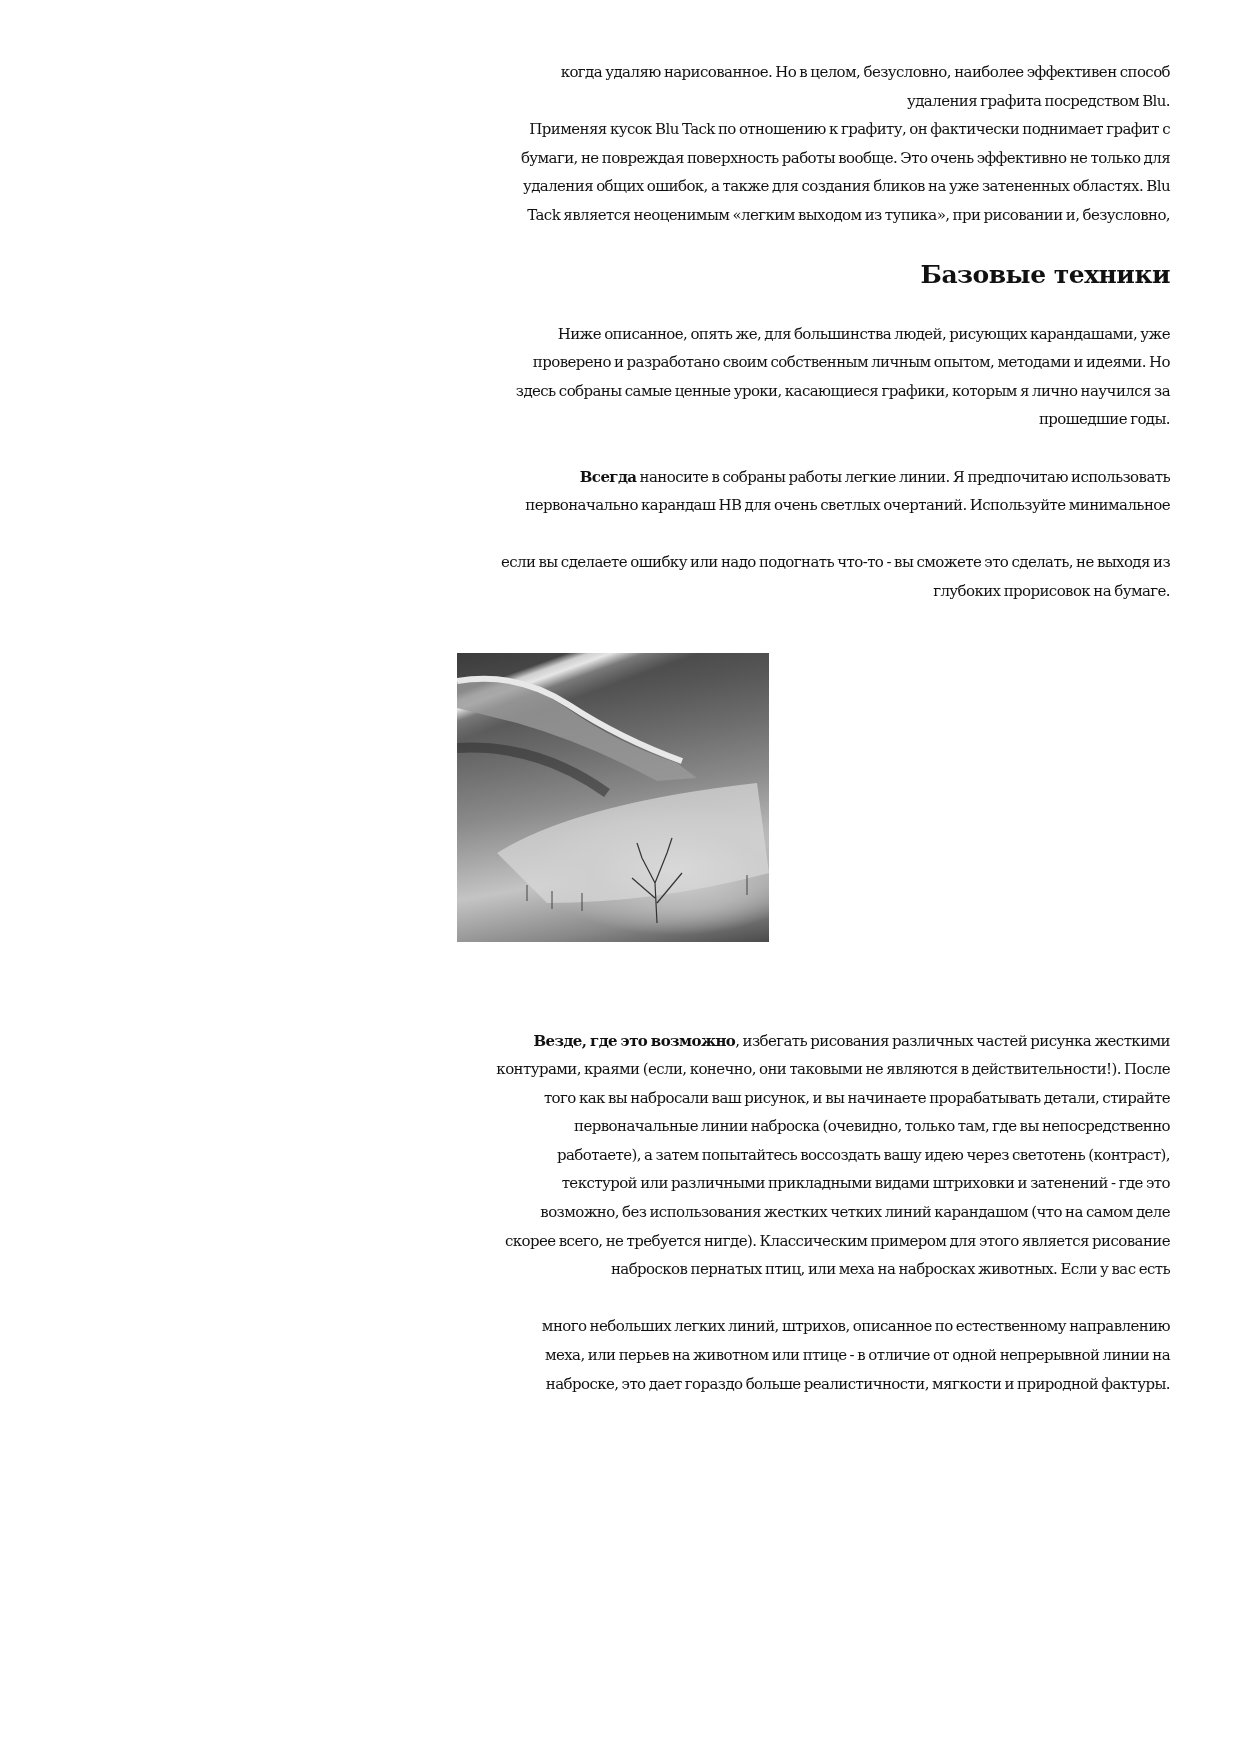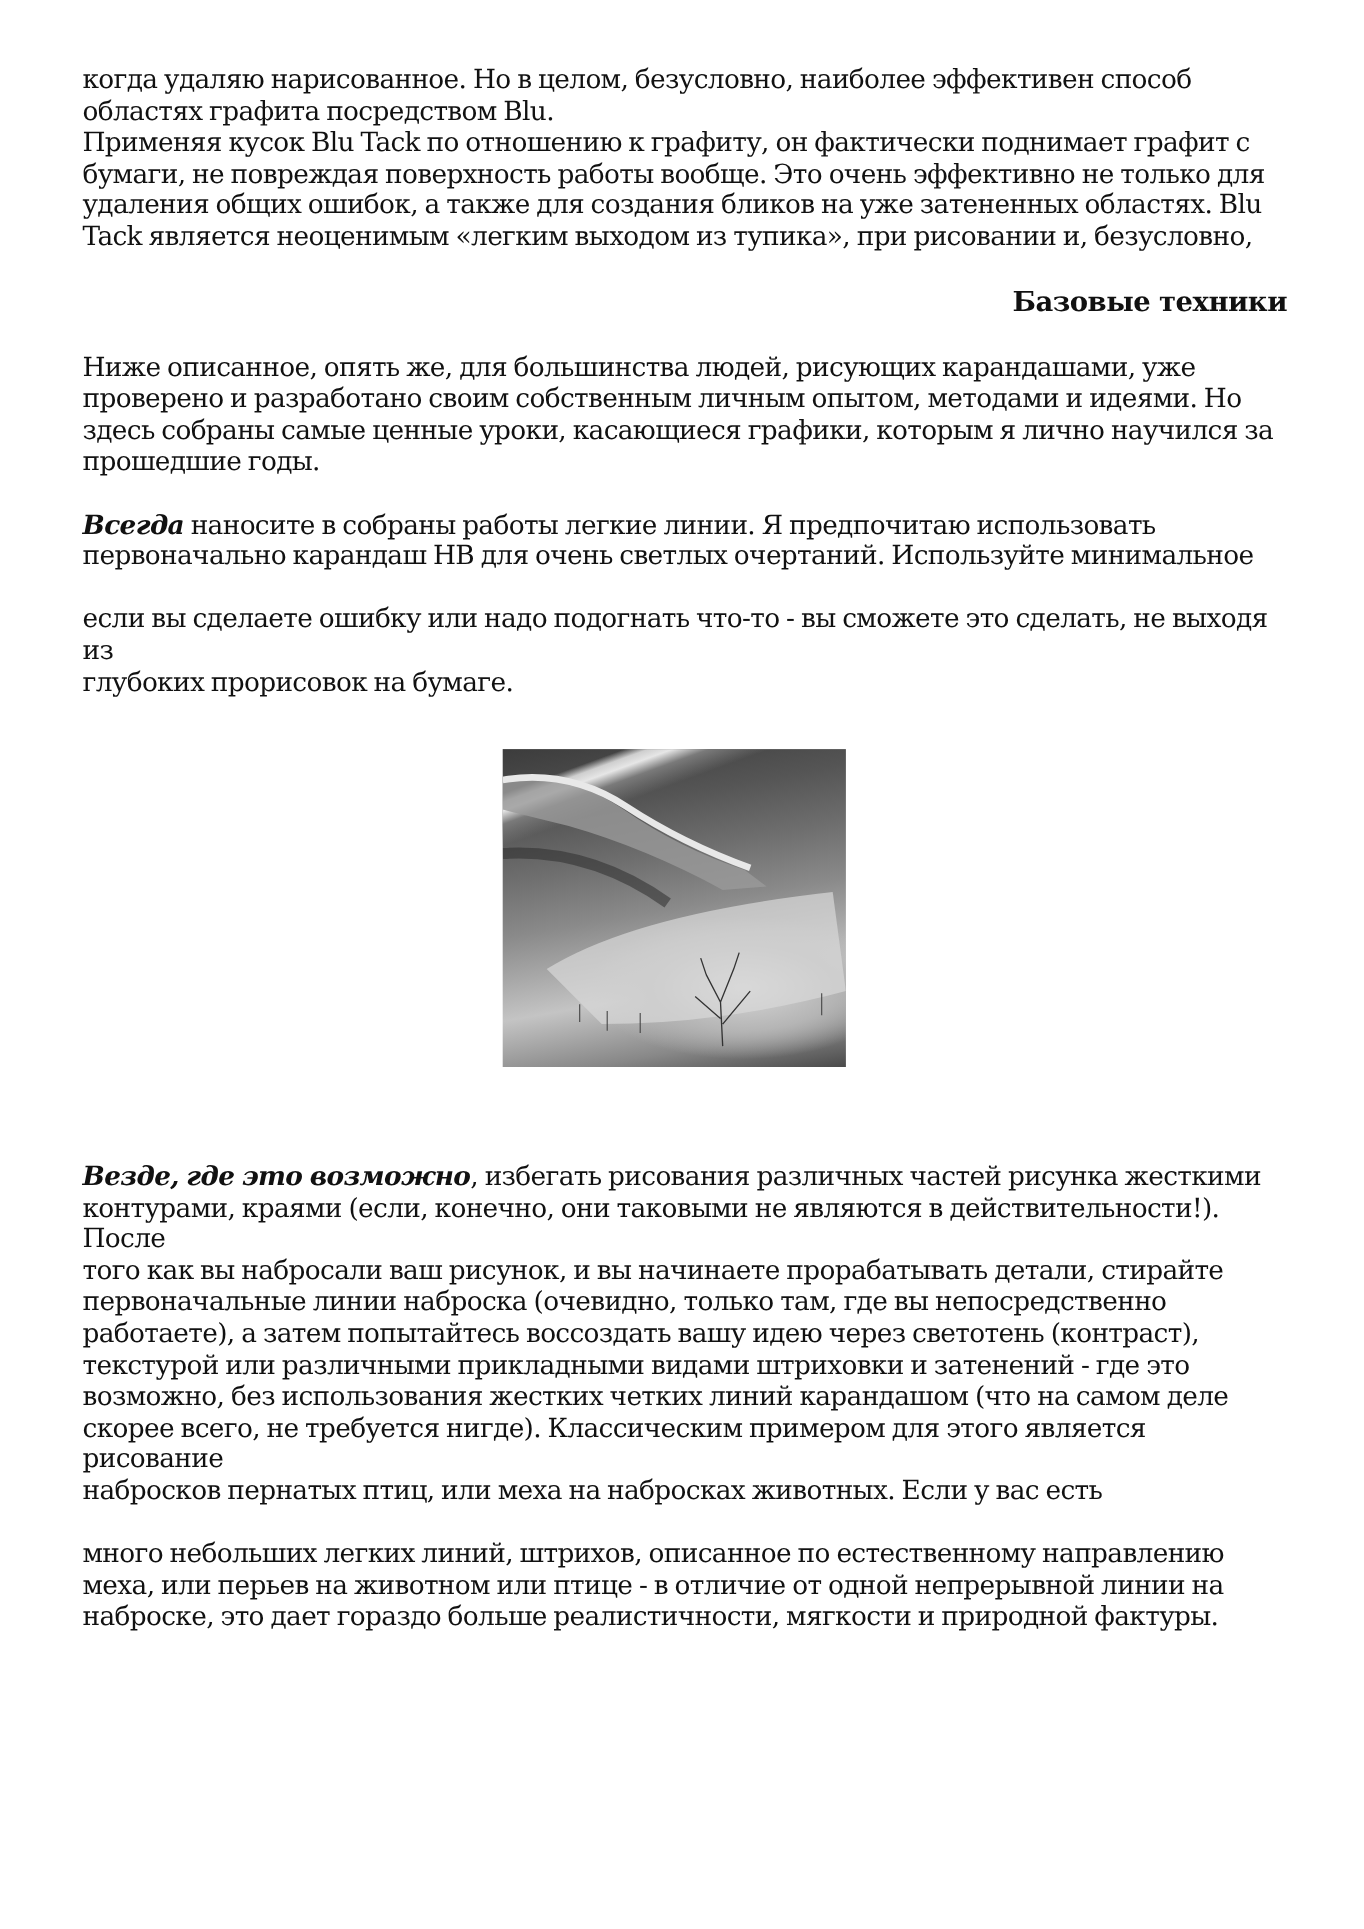--- a/index.html
+++ b/index.html
@@ -1,40 +1,40 @@
 <!DOCTYPE html>
 <html><head>
 <meta charset="utf-8">
 <style>
   html, body { margin: 0; padding: 0; background: #ffffff; }
   body { width: 1240px; height: 1754px; position: relative; overflow: hidden;
          font-family: "DejaVu Serif", "Liberation Serif", serif; color: #111; }
   .page { position: absolute; left: 75px; top: 58px; width: 1095px; }
-  .p { font-size: 24px; line-height: 28.6px; margin: 0; letter-spacing: -0.6px; word-spacing: -1px; }
+  .p { font-size: 15px; line-height: 28.6px; margin: 0; letter-spacing: -0.6px; word-spacing: -1px; text-align: right; }
   .gap { height: 28.6px; }
   h2 { font-family: "DejaVu Serif", "Liberation Serif", serif; font-weight: bold;
        font-size: 25px; line-height: 30px; margin: 30px 0 30px 0; letter-spacing: -0.5px; text-align: right; }
-  .em { font-weight: bold; font-style: italic; }
+  .em { font-weight: bold; }
   .figure-wrap { height: 421px; position: relative; }
   .figure { position: absolute; left: 382px; top: 47px; width: 312px; height: 289px;
             background:
               radial-gradient(ellipse 60% 30% at 70% 75%, #d8d8d8 0%, #b5b5b5 45%, rgba(0,0,0,0) 75%),
               linear-gradient(160deg, rgba(0,0,0,0) 0%, rgba(0,0,0,0) 10%, #cfcfcf 12%, #e6e6e6 14%, #7a7a7a 17%, rgba(0,0,0,0) 22%),
               linear-gradient(170deg, #3c3c3c 0%, #555 20%, #6e6e6e 35%, #8a8a8a 50%, #a9a9a9 62%, #c4c4c4 72%, #888 88%, #4a4a4a 100%);
             overflow: hidden; }
   .figure svg { position: absolute; left: 0; top: 0; }
 </style>
 </head>
 <body>
 
 <div class="page">
 
   <p class="p">
     <span>когда удаляю нарисованное. Но в целом, безусловно, наиболее эффективен способ</span><br>
-    <span>областях графита посредством Blu.</span><br>
+    <span>удаления графита посредством Blu.</span><br>
     <span>Применяя кусок Blu Tack по отношению к графиту, он фактически поднимает графит с</span><br>
     <span>бумаги, не повреждая поверхность работы вообще. Это очень эффективно не только для</span><br>
     <span>удаления общих ошибок, а также для создания бликов на уже затененных областях. Blu</span><br>
     <span>Tack является неоценимым «легким выходом из тупика», при рисовании и, безусловно,</span><br>
   </p>
 
   <h2>Базовые техники</h2>
 
   <p class="p">
     <span>Ниже описанное, опять же, для большинства людей, рисующих карандашами, уже</span><br>

